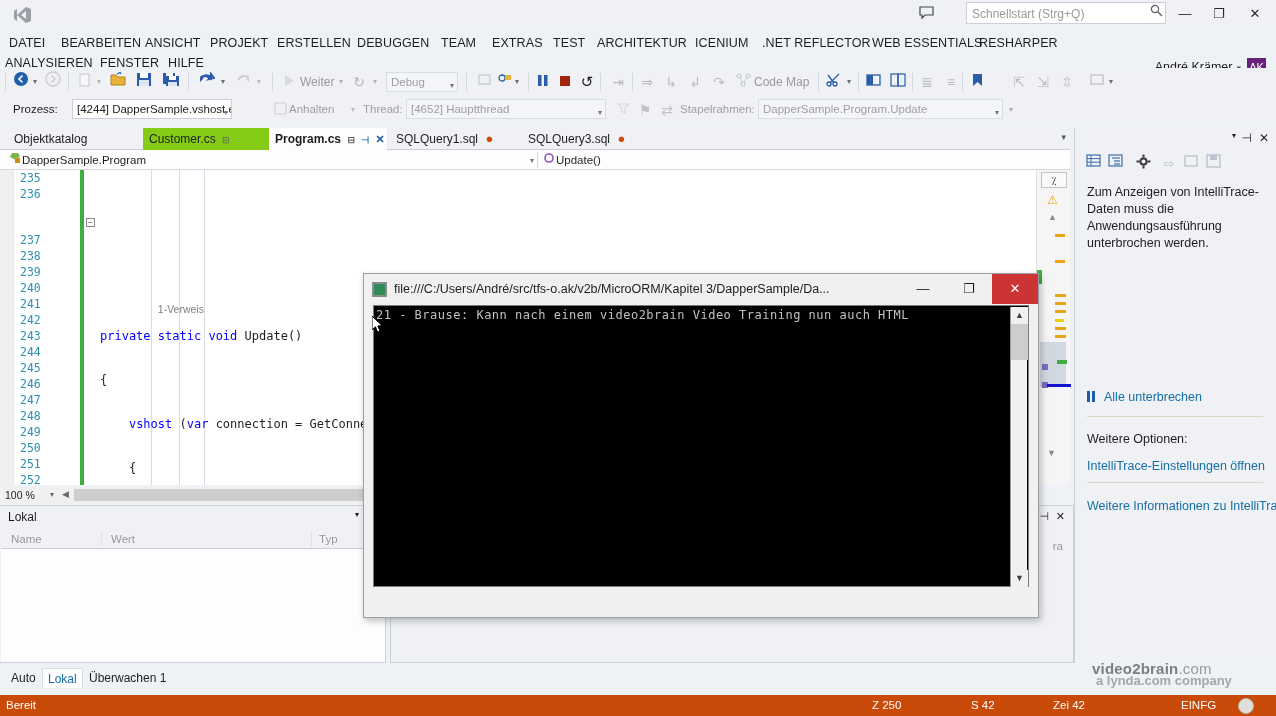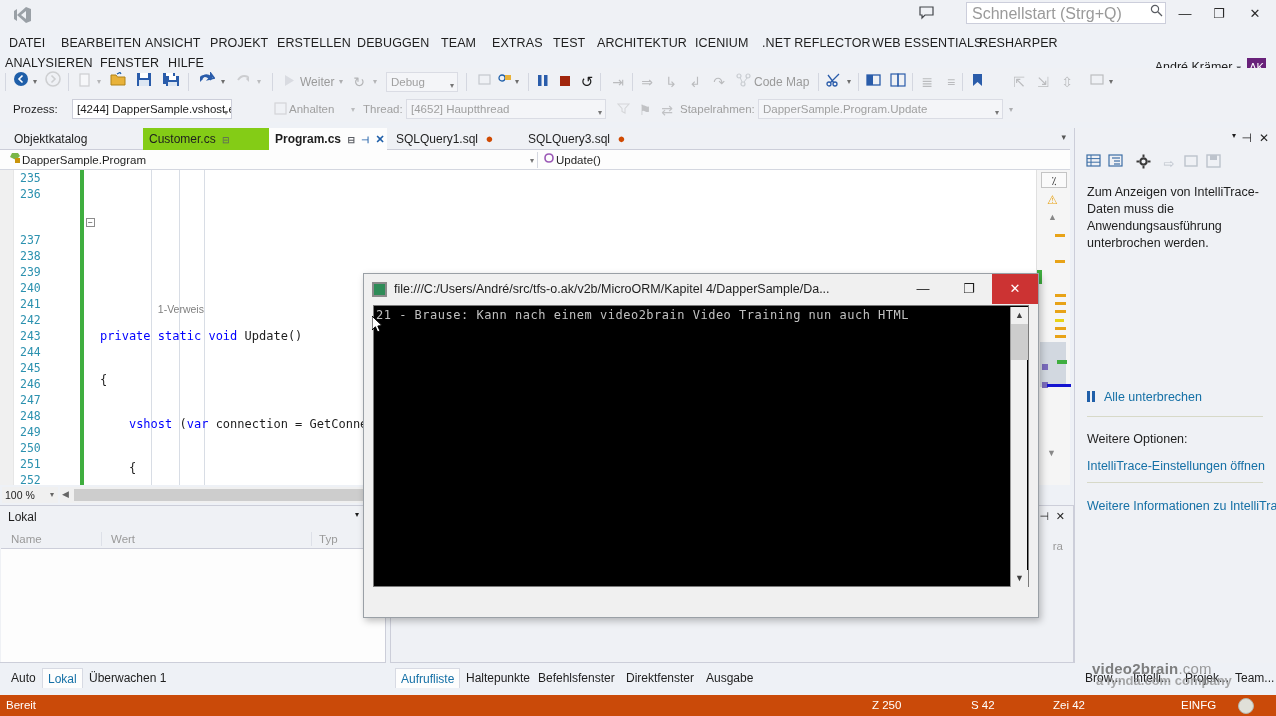--- a/index.html
+++ b/index.html
@@ -30,21 +30,21 @@
     font-size: 15px; color: #5a5d63; line-height: 22px;
     white-space: nowrap;
   }
   .tb-icon {
     position: absolute; top: 4px; width: 22px; height: 22px;
     color: #43464b; font-size: 15px; text-align: center; line-height: 22px;
   }
   .quick-launch {
     position: absolute; right: 110px; top: 2px; width: 200px; height: 22px;
     background: #ffffff; border: 1px solid #cccedb;
-    font-size: 16px; color: #9a9a9a; padding: 2px 20px 0 5px;
+    font-size: 12px; color: #9a9a9a; padding: 2px 20px 0 5px;
     line-height: 18px;
   }
   .ql-search {
     position: absolute; right: 113px; top: 4px;
     font-size: 13px; color: #5a5d63;
   }
   .win-btn {
     position: absolute; top: 0; width: 30px; height: 28px;
     text-align: center; line-height: 28px; font-size: 13px; color: #2b2b2b;
   }
@@ -776,21 +776,21 @@
 
   <div class="callstack-panel">
     <div class="panel-hbtn" style="right:24px;">⊣</div>
     <div class="panel-hbtn" style="right:8px;">✕</div>
     <div class="gh-cell" style="position:absolute;right:10px;top:30px;">ra</div>
   </div>
 
   <div class="console">
     <div class="console-title">
       <div class="console-ico"></div>
-      <div class="console-ttl">file:///C:/Users/André/src/tfs-o.ak/v2b/MicroORM/Kapitel 4/DapperSample/Da...</div>
+      <div class="console-ttl">file:///C:/Users/André/src/tfs-o.ak/v2b/MicroORM/Kapitel 3/DapperSample/Da...</div>
       <div class="cwin-btn" style="right:92px;">—</div>
       <div class="cwin-btn" style="right:46px;">❐</div>
       <div class="cwin-btn cwin-close" style="right:0px;">✕</div>
     </div>
     <div class="console-body">
       <div class="console-text">21 - Brause: Kann nach einem video2brain Video Training nun auch HTML</div>
       <div class="console-scroll">
         <div class="cs-btn" style="top:0;">▲</div>
         <div class="cs-thumb"></div>
         <div class="cs-btn" style="bottom:0;">▼</div>
@@ -870,31 +870,20 @@
 
     <div class="itrace-link" style="top:371px;">Weitere Informationen zu IntelliTra</div>
   </div>
 
   <div class="btabs-left">
     <div class="btab" style="left:6px;">Auto</div>
     <div class="btab active" style="left:42px;">Lokal</div>
     <div class="btab" style="left:84px;">Überwachen 1</div>
   </div>
 
-  <div class="btabs-right">
-    <div class="btab active" style="left:5px;">Aufrufliste</div>
-    <div class="btab" style="left:71px;">Haltepunkte</div>
-    <div class="btab" style="left:143px;">Befehlsfenster</div>
-    <div class="btab" style="left:231px;">Direktfenster</div>
-    <div class="btab" style="left:311px;">Ausgabe</div>
-    <div class="btab" style="left:690px;">Brow...</div>
-    <div class="btab" style="left:738px;">Intelli...</div>
-    <div class="btab" style="left:790px;">Projek...</div>
-    <div class="btab" style="left:840px;">Team...</div>
-  </div>
 
   <div class="watermark">
     <span>video2brain</span><span class="com">.com</span>
   </div>
   <div class="watermark2">a lynda.com company</div>
 
   <div class="statusbar">
     <div class="status-text" style="left:6px;">Bereit</div>
     <div class="status-text" style="left:872px;">Z 250</div>
     <div class="status-text" style="left:971px;">S 42</div>

